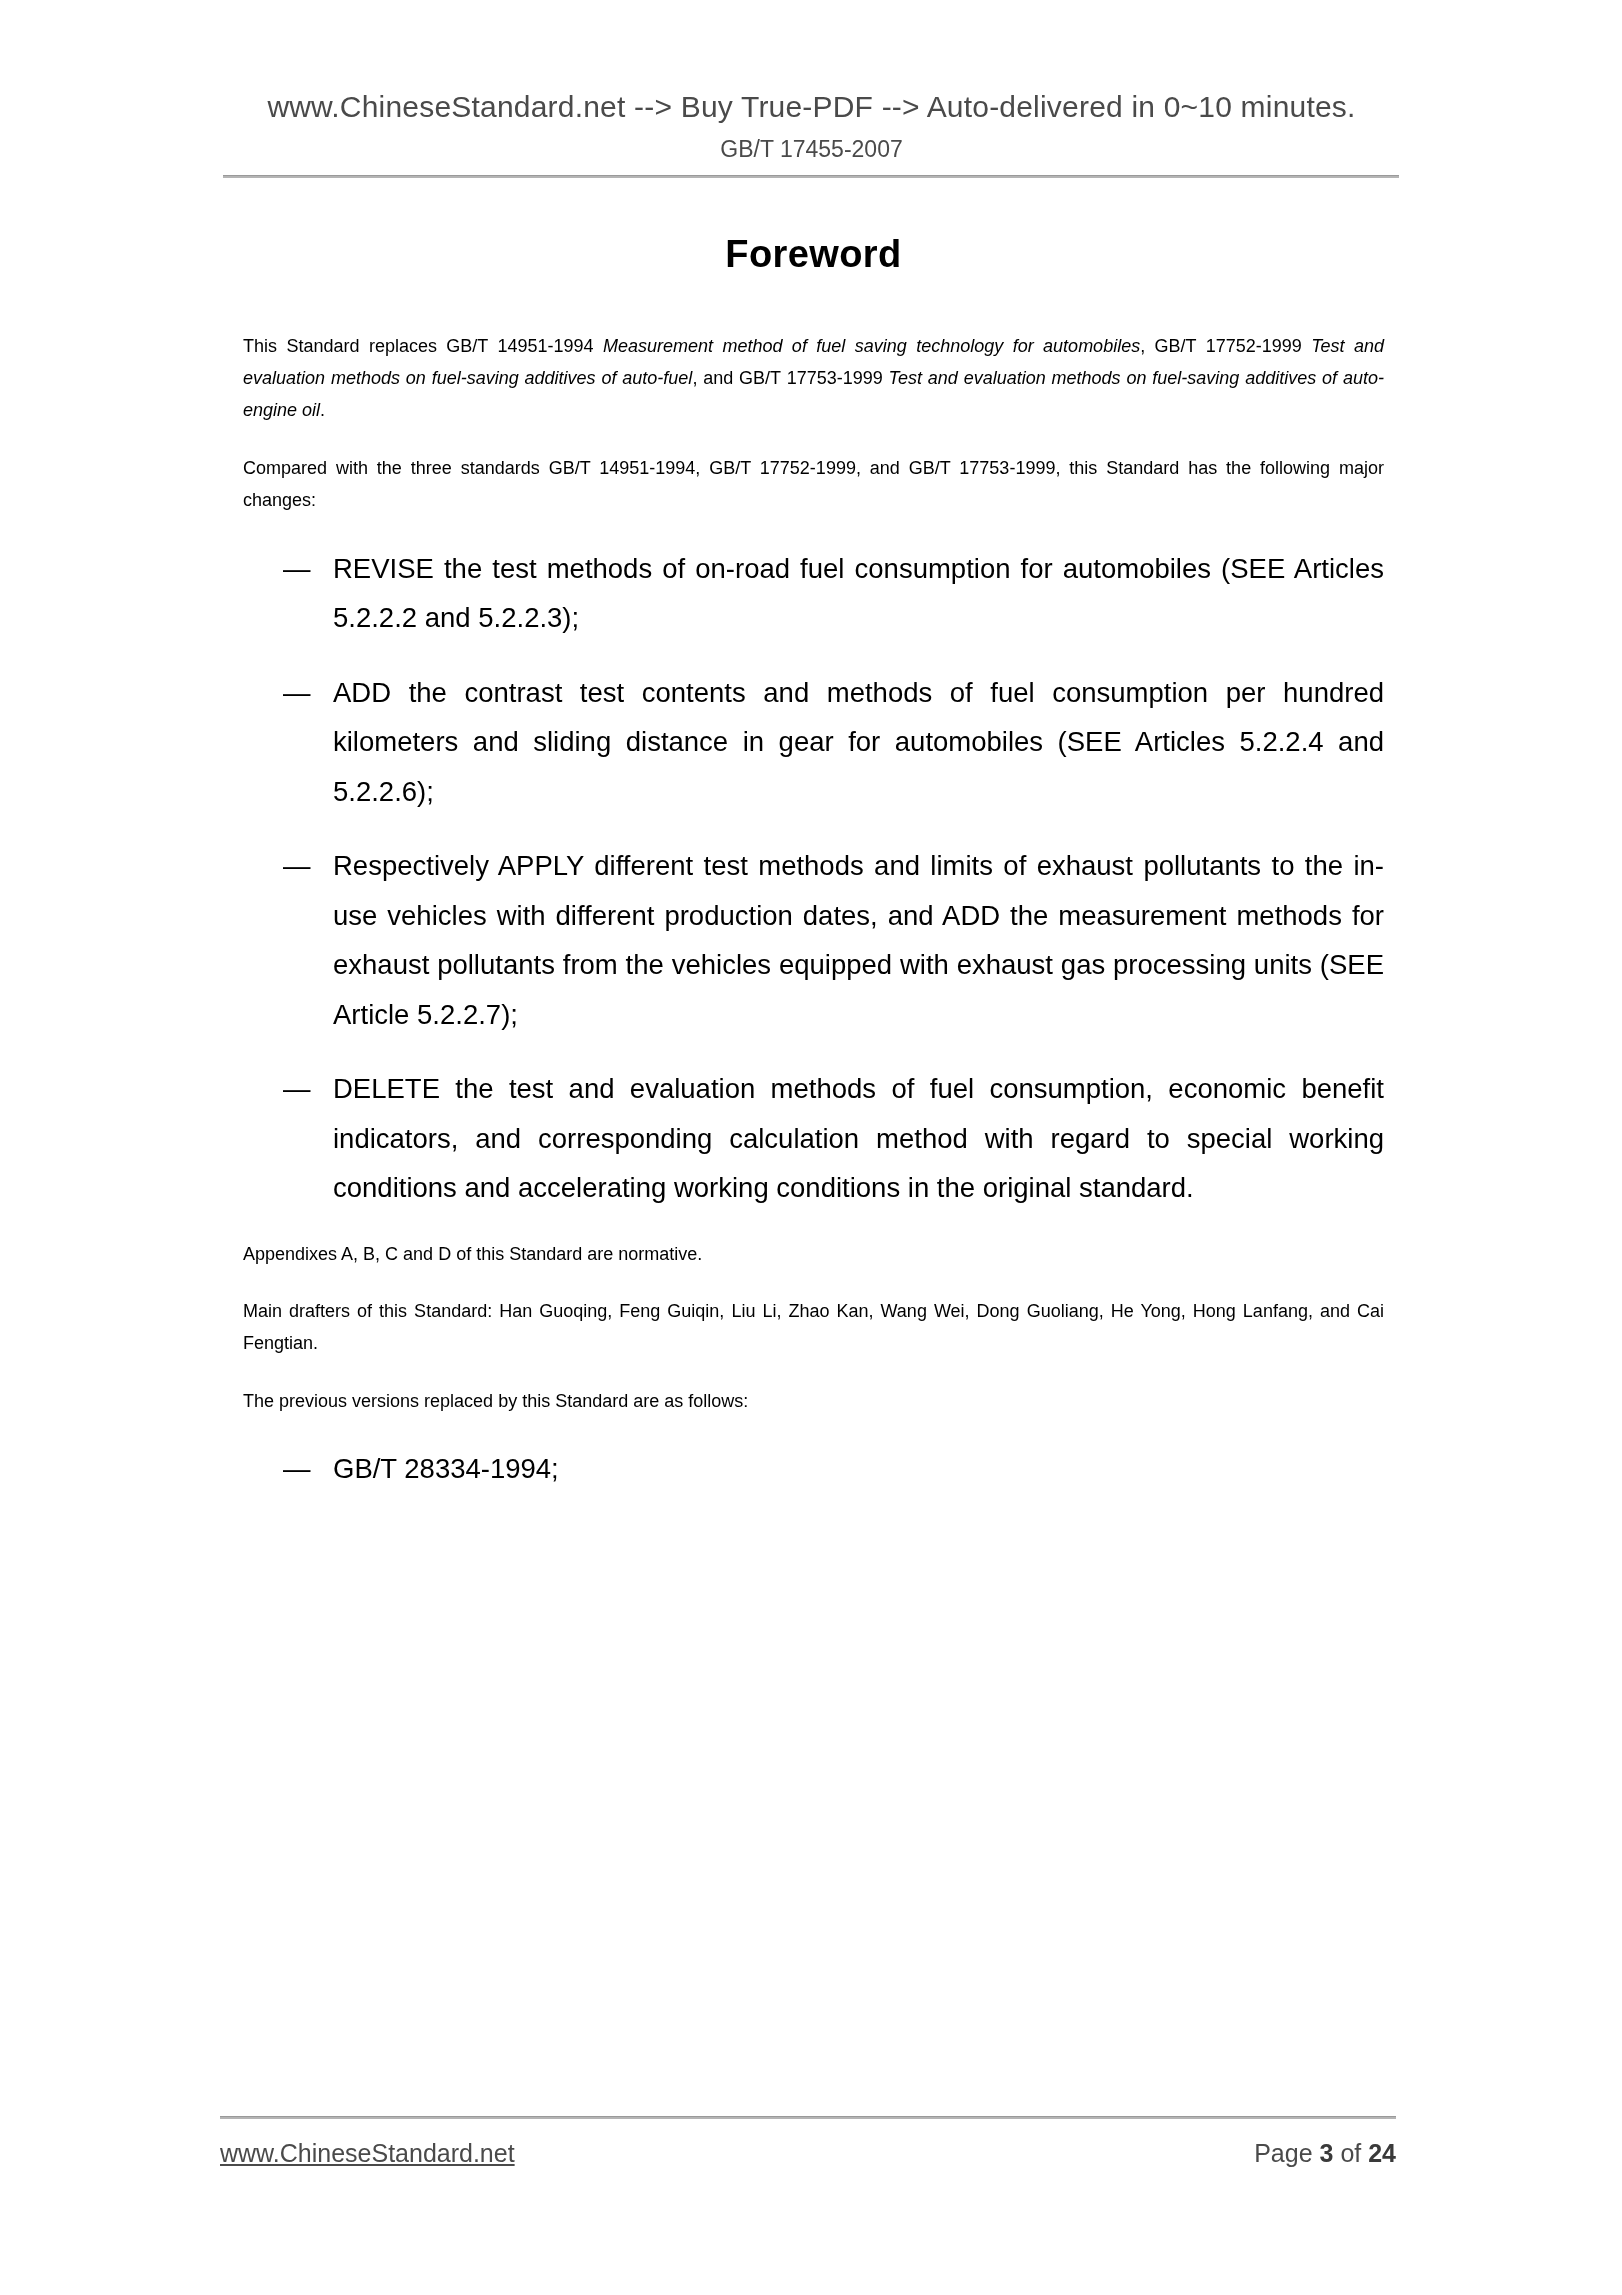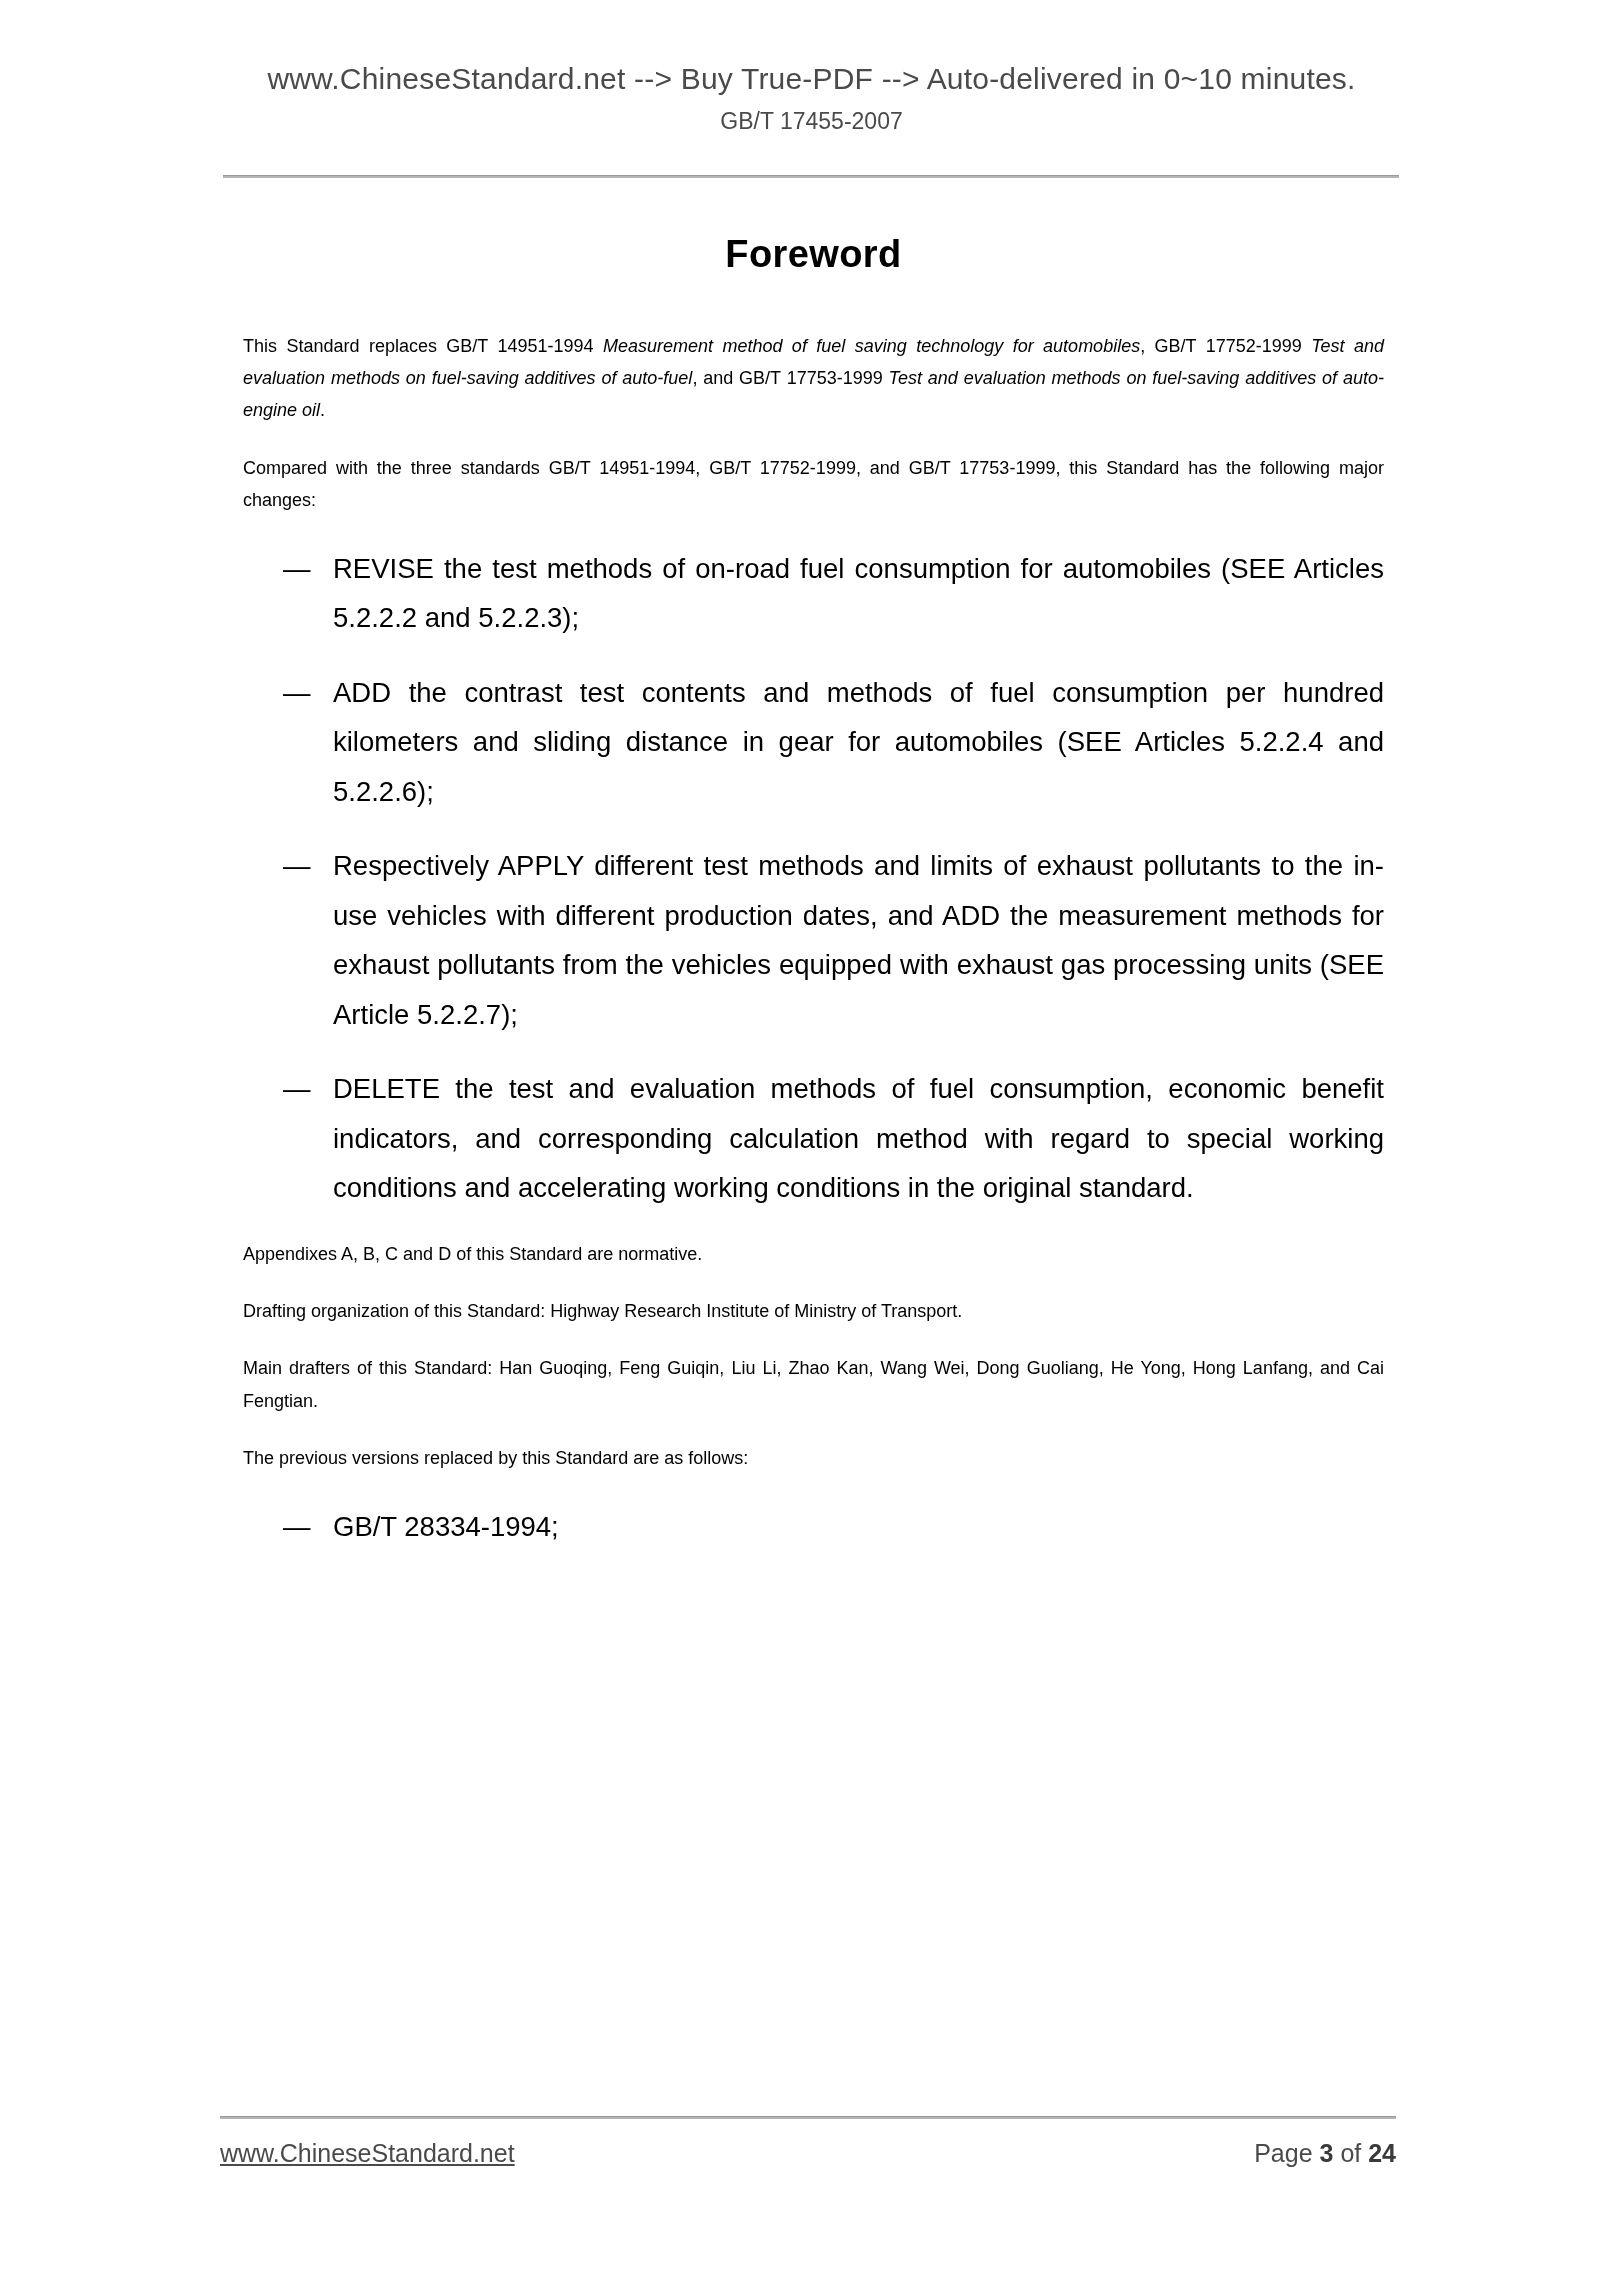--- a/index.html
+++ b/index.html
@@ -19,21 +19,21 @@
     box-sizing: border-box;
     overflow: hidden;
   }
 
   
   .page-header {
     position: absolute;
     left: 0;
     top: 0;
     width: 1623px;
-    padding-top: 60px;
+    padding-top: 88px;
     text-align: center;
   }
   .header-promo {
     font-size: 30px;
     color: #4a4a4a;
     letter-spacing: 0.2px;
     line-height: 1.25;
     white-space: nowrap;
   }
   .header-std-no {
@@ -186,21 +186,20 @@
         <span class="li-text">DELETE the test and evaluation methods of fuel consumption, economic benefit indicators, and corresponding calculation method with regard to special working conditions and accelerating working conditions in the original standard.</span>
       </li>
     </ul>
 
     <div class="block-gap"></div>
 
     <p class="para">Appendixes A, B, C and D of this Standard are normative.</p>
 
 
 
-    <p class="para">Drafting organization of this Standard: Highway Research Institute of Ministry of Transport.</p>
 
     <p class="para">Main drafters of this Standard: Han Guoqing, Feng Guiqin, Liu Li, Zhao Kan, Wang Wei, Dong Guoliang, He Yong, Hong Lanfang, and Cai Fengtian.</p>
 
     <p class="para">The previous versions replaced by this Standard are as follows:</p>
 
     <ul class="dash-list simple gap-before">
       <li>
         <span class="dash">—</span>
         <span class="li-text">GB/T 28334-1994;</span>
       </li>

